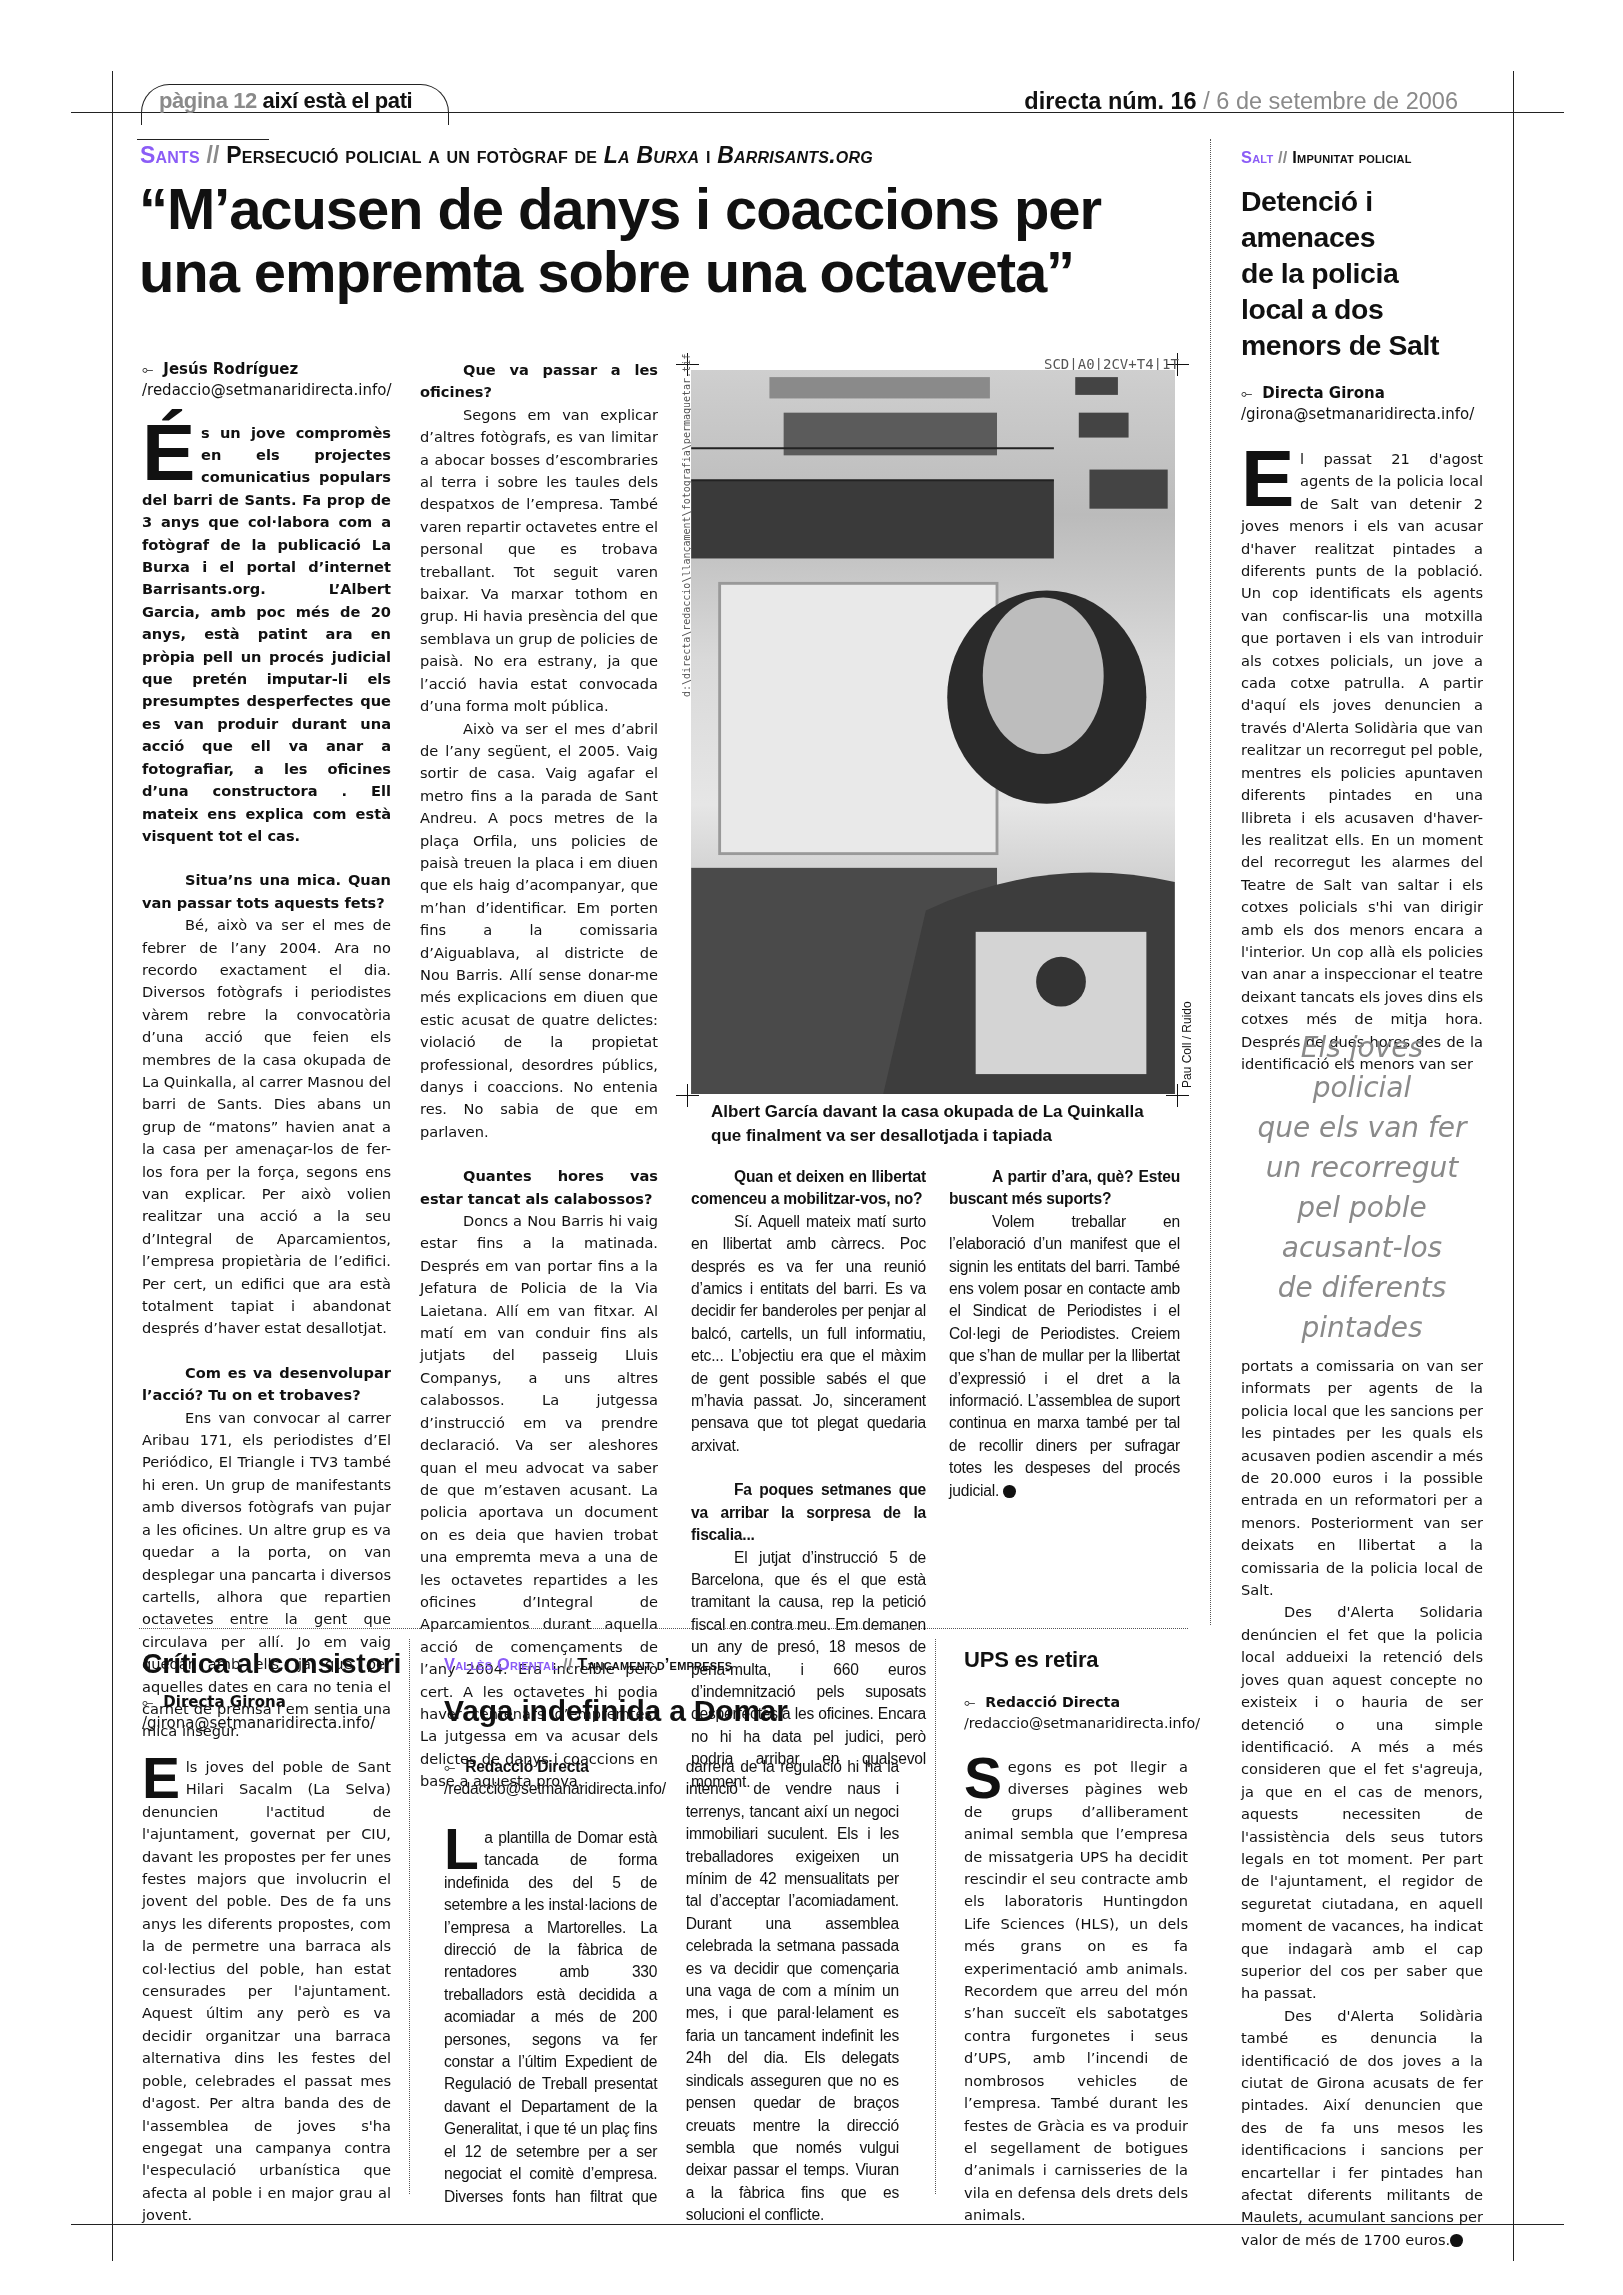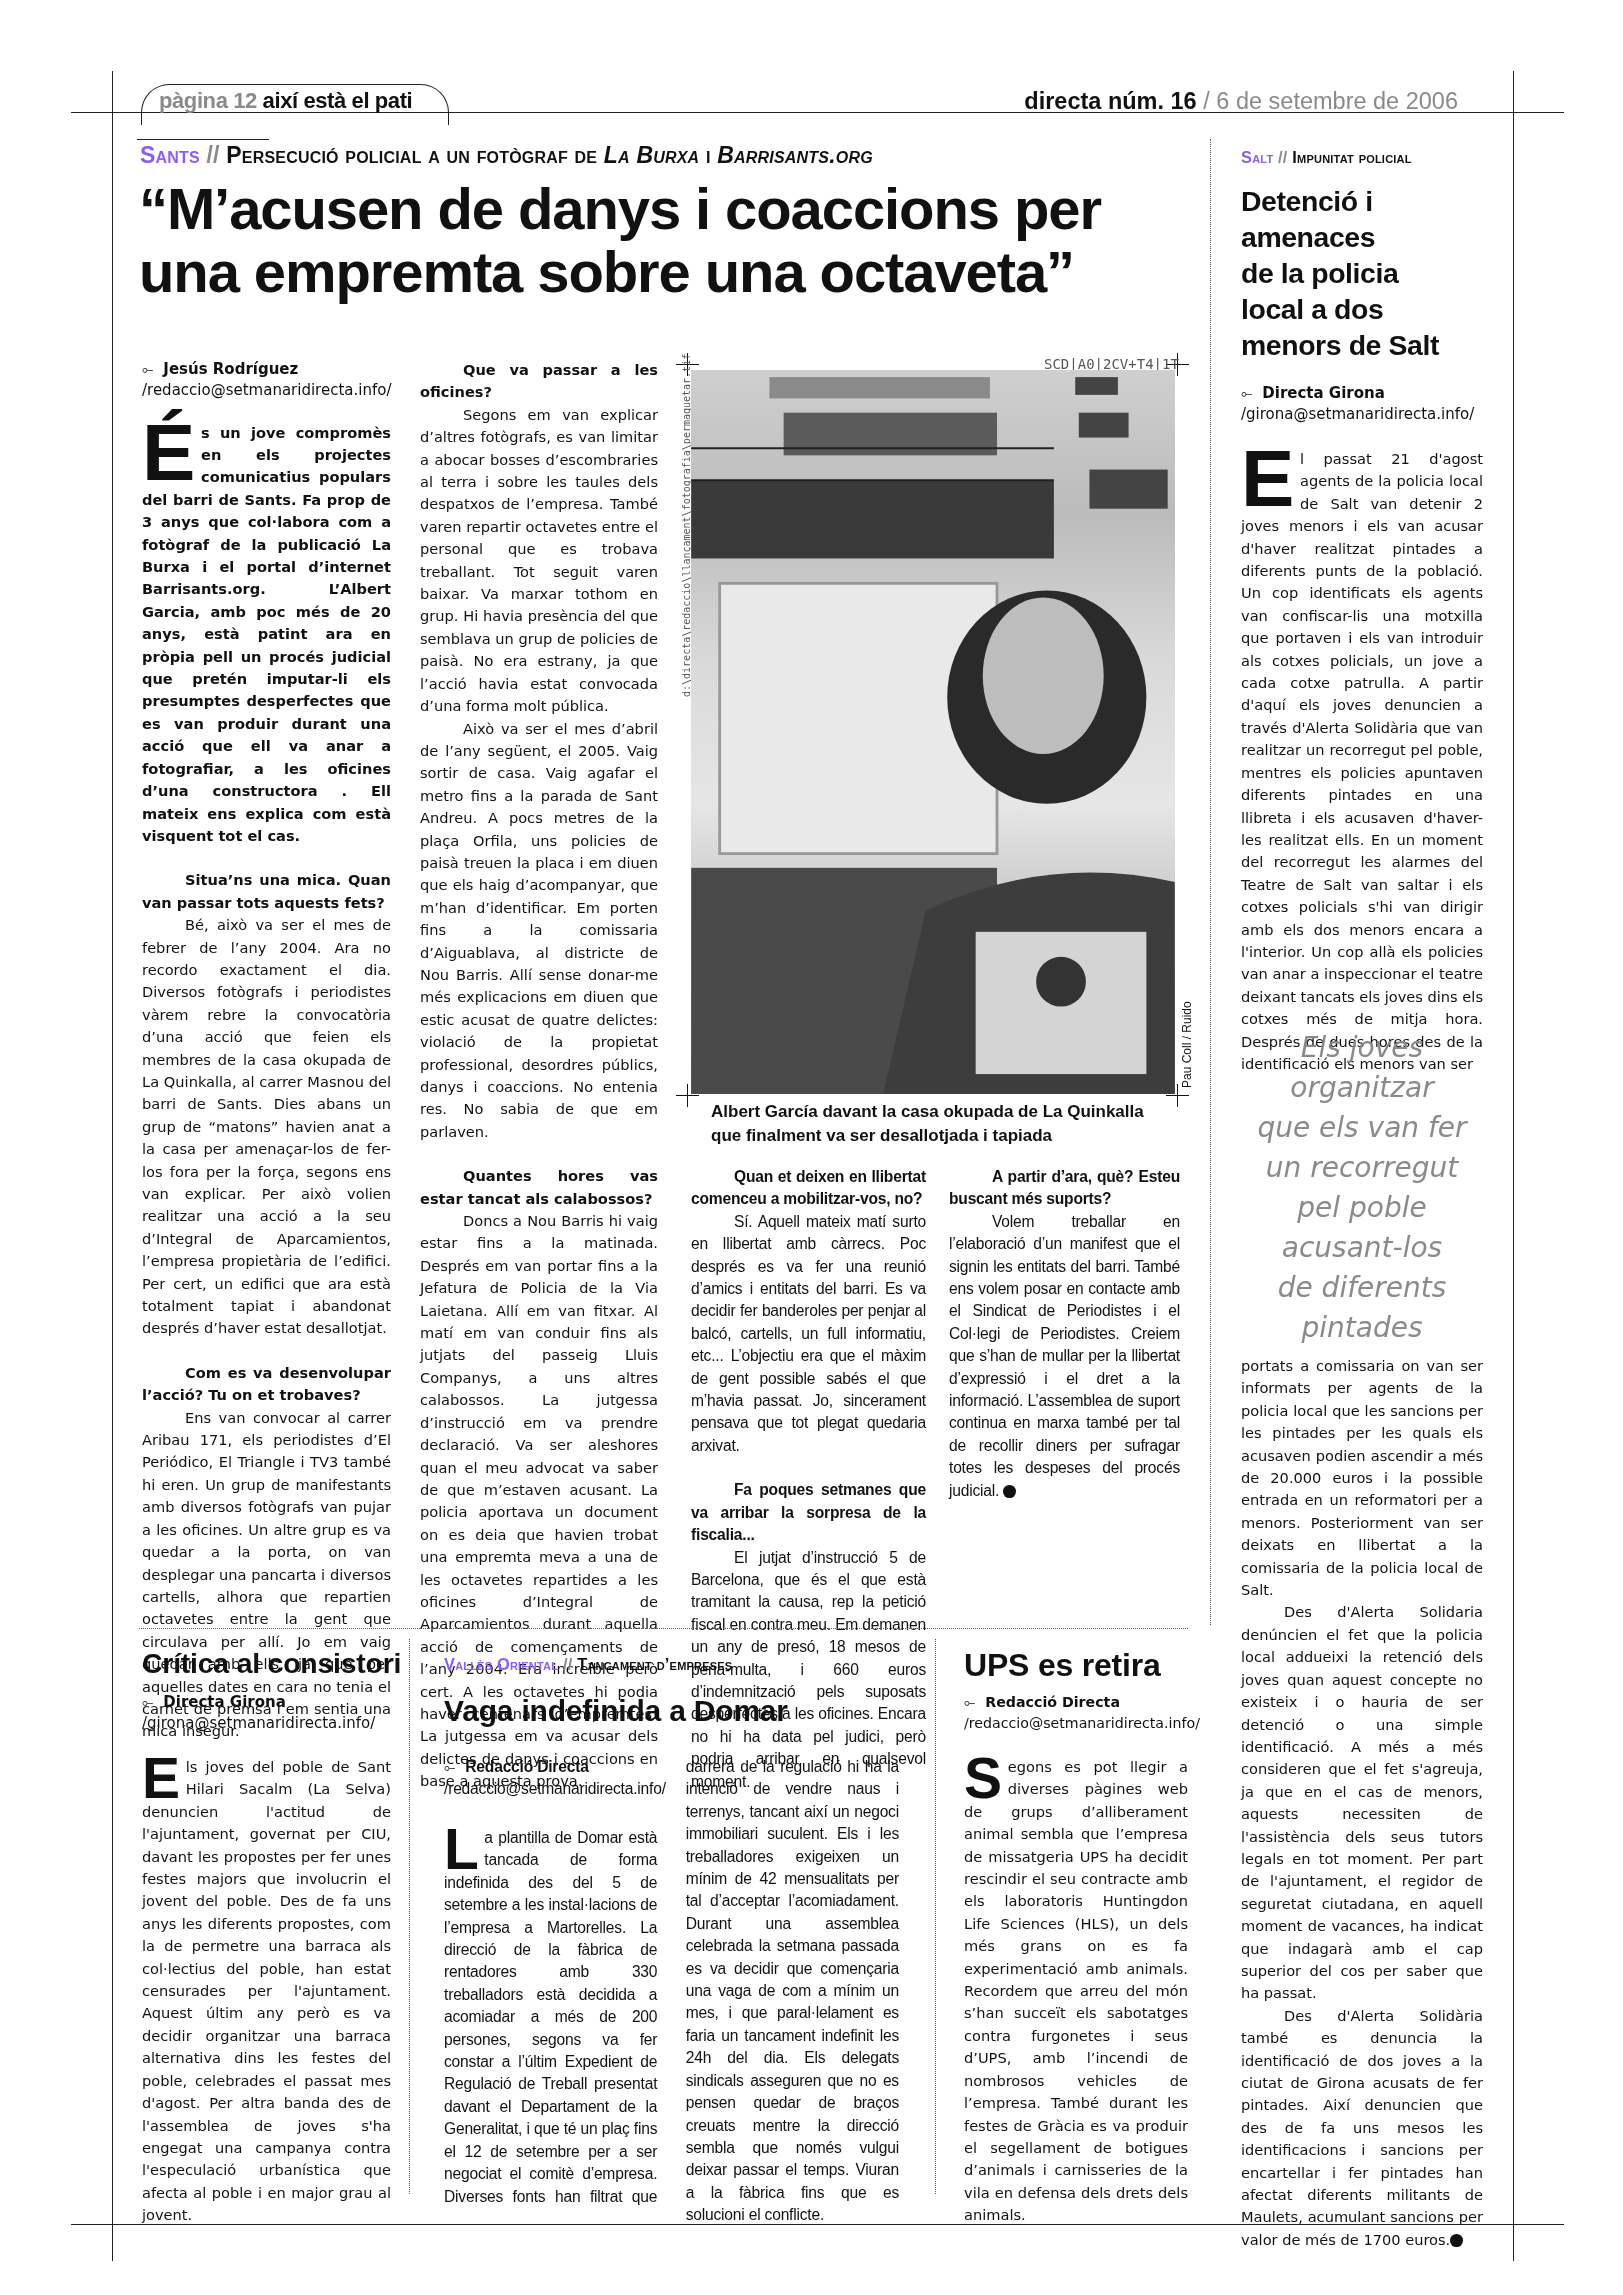--- a/index.html
+++ b/index.html
@@ -154,21 +154,21 @@
 </div>
 <div class="abs byline" style="left:1241px;top:383px;">
   <span class="arrow">⟜</span><span class="who">Directa Girona</span><br>
   <span>/girona@setmanaridirecta.info/</span>
 </div>
 <div class="abs body" style="left:1241px;top:448px;width:242px;">
   <p class="noind"><span class="drop">E</span><span>l passat 21 d'agost agents de la policia local de Salt van detenir 2 joves menors i els van acusar d'haver realitzat pintades a diferents punts de la població. Un cop identificats els agents van confiscar-lis una motxilla que portaven i els van introduir als cotxes policials, un jove a cada cotxe patrulla. A partir d'aquí els joves denuncien a través d'Alerta Solidària que van realitzar un recorregut pel poble, mentres els policies apuntaven diferents pintades en una llibreta i els acusaven d'haver-les realitzat ells. En un moment del recorregut les alarmes del Teatre de Salt van saltar i els cotxes policials s'hi van dirigir amb els dos menors encara a l'interior. Un cop allà els policies van anar a inspeccionar el teatre deixant tancats els joves dins els cotxes més de mitja hora. Després de dues hores des de la identificació els menors van ser</span></p>
 </div>
 <div class="abs pull" style="left:1241px;top:1028px;width:242px;">
   <div>Els joves</div>
-  <div>organitzar</div>
+  <div>policial</div>
   <div>que els van fer</div>
   <div>un recorregut</div>
   <div>pel poble</div>
   <div>acusant-los</div>
   <div>de diferents</div>
   <div>pintades</div>
 </div>
 <div class="abs body" style="left:1241px;top:1355px;width:242px;">
   <p class="noind">portats a comissaria on van ser informats per agents de la policia local que les sancions per les pintades per les quals els acusaven podien ascendir a més de 20.000 euros  i la possible entrada en un reformatori per a menors. Posteriorment van ser deixats en llibertat a la comissaria de la policia local de Salt.</p>
   <p>Des d'Alerta Solidaria denúncien el fet que la policia local addueixi la retenció dels joves quan aquest concepte no existeix i o hauria de ser detenció o una simple identificació. A més a més consideren que el fet s'agreuja, ja que en el cas de menors, aquests necessiten de l'assistència dels seus tutors legals en tot moment. Per part de l'ajuntament, el regidor de seguretat ciutadana, en aquell moment de vacances, ha indicat que indagarà amb el cap superior del cos per saber que ha passat.</p>
@@ -198,21 +198,21 @@
   <span class="arrow">⟜</span><span class="who">Redacció Directa</span><br>
   <span>/redaccio@setmanaridirecta.info/</span>
 </div>
 <div class="abs body cond" style="left:444px;top:1756px;width:455px;">
   <div style="column-count:2;column-gap:28.4px;">
     <div style="height:71px"></div>
     <p class="noind"><span class="drop small">L</span><span>a plantilla de Domar està tancada de forma indefinida des del 5 de setembre a les instal·lacions de l’empresa a Martorelles. La direcció de la fàbrica de rentadores amb 330 treballadors està decidida a acomiadar a més de 200 persones, segons va fer constar a l’últim Expedient de Regulació de Treball presentat davant el Departament de la Generalitat, i que té un plaç fins el 12 de setembre per a ser negociat el comitè d’empresa. Diverses fonts han filtrat que darrera de la regulació hi ha la intenció de vendre naus i terrenys, tancant així un negoci immobiliari suculent. Els i les treballadores exigeixen un mínim de 42 mensualitats per tal d’acceptar l’acomiadament. Durant una assemblea celebrada la setmana passada es va decidir que començaria una vaga de com a mínim un mes, i que paral·lelament es faria un tancament indefinit les 24h del dia. Els delegats sindicals asseguren que no es pensen quedar de braços creuats mentre la direcció sembla que només vulgui deixar passar el temps. Viuran a la fàbrica fins que es solucioni el conflicte.</span></p>
   </div>
 </div>
 
-<div class="abs headline" style="left:964px;top:1648px;font-size:32px;letter-spacing:-0.2px;">UPS es retira</div>
+<div class="abs headline" style="left:964px;top:1648px;font-size:22px;letter-spacing:-0.2px;">UPS es retira</div>
 <div class="abs byline" style="left:964px;top:1692px;font-size:14.2px;">
   <span class="arrow">⟜</span><span class="who">Redacció Directa</span><br>
   <span>/redaccio@setmanaridirecta.info/</span>
 </div>
 <div class="abs body" style="left:964px;top:1756px;width:224px;">
   <p class="noind"><span class="drop small">S</span><span>egons es pot llegir a diverses pàgines web de grups d’alliberament animal sembla que l’empresa de missatgeria UPS ha decidit rescindir el seu contracte amb els laboratoris Huntingdon Life Sciences (HLS), un dels més grans on es fa experimentació amb animals. Recordem que arreu del món s’han succeït els sabotatges contra furgonetes i seus d’UPS, amb l’incendi de nombrosos vehicles de l’empresa. També durant les festes de Gràcia es va produir el segellament de botigues d’animals i carnisseries de la vila en defensa dels drets dels animals.</span></p>
 </div>
 
 
 </body></html>

